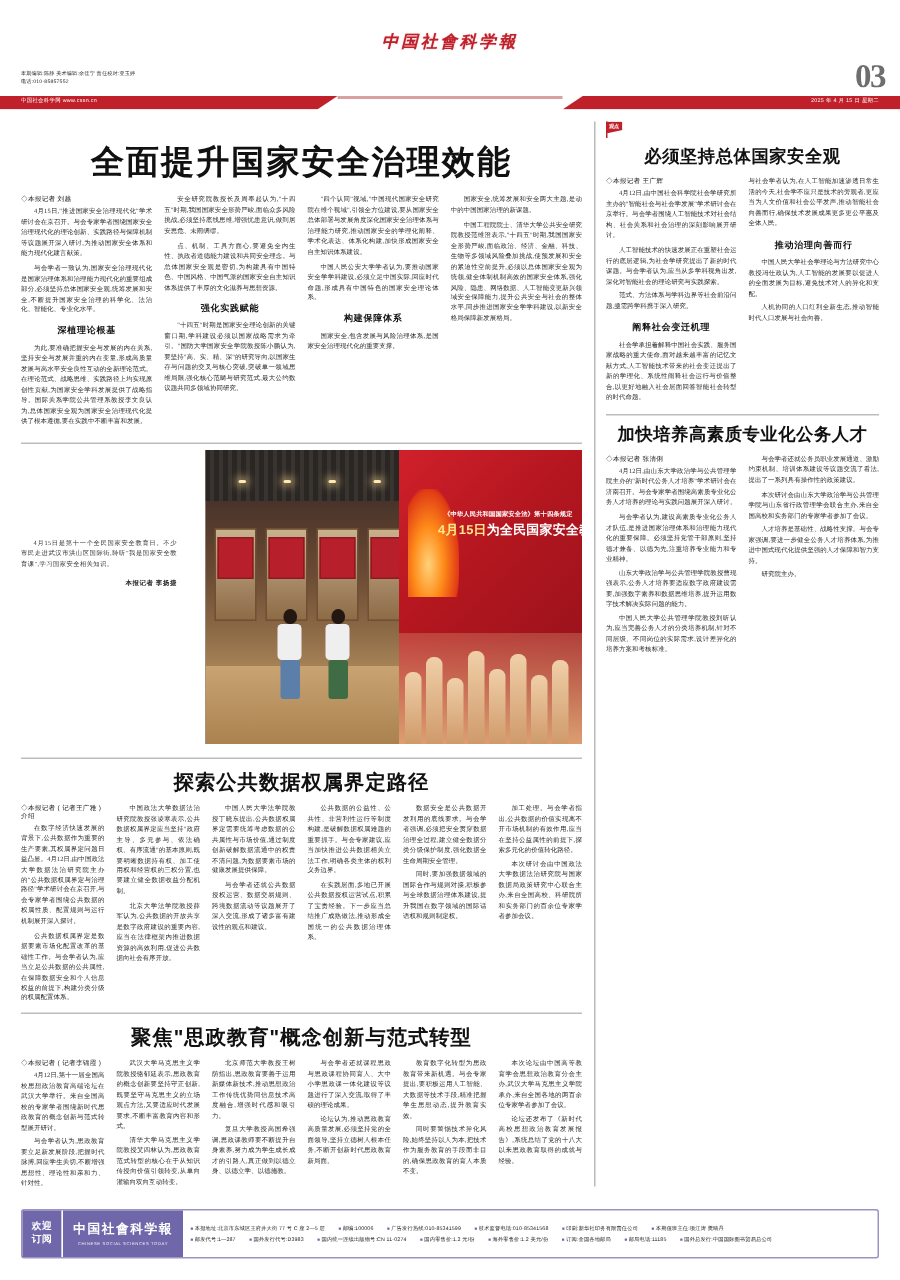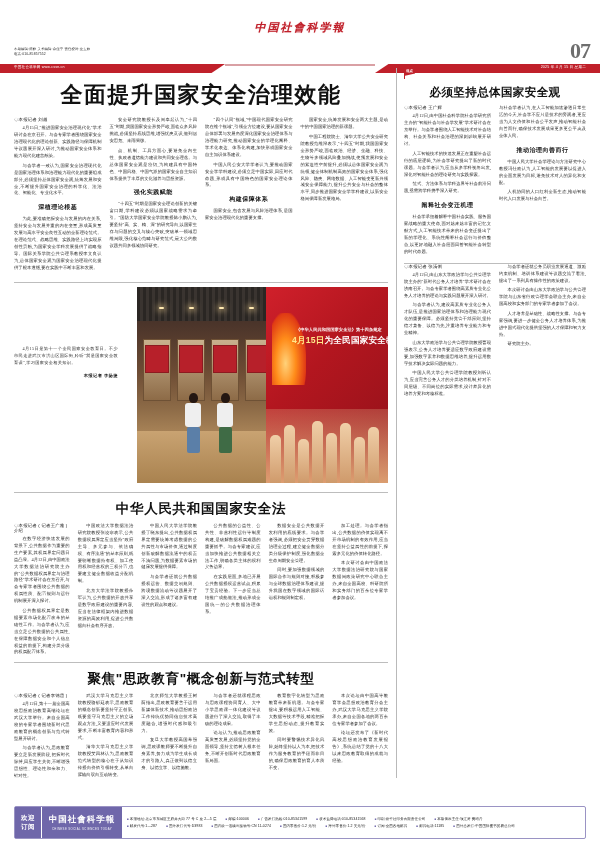--- a/index.html
+++ b/index.html
@@ -61,21 +61,21 @@
     position:absolute;left:14px;top:65px;
     font-size:3.6px;color:#fff;letter-spacing:.2px;
     font-family:"Liberation Sans",sans-serif;z-index:3;
   }
   .ribbon-date{
     position:absolute;right:14px;top:65px;
     font-size:3.6px;color:#fff;letter-spacing:.2px;
     font-family:"Liberation Sans",sans-serif;z-index:3;
   }
   
-  .body-area{position:absolute;left:0;top:68px;width:600px;height:710px;}
+  .body-area{position:absolute;left:0;top:81px;width:600px;height:710px;}
   .rule-v{
     position:absolute;top:0;width:0;border-left:.6px solid #b9b9b9;
   }
   .col-left{position:absolute;left:14px;top:0;width:374px;}
   .col-right{position:absolute;left:404px;top:0;width:182px;}
   
   .hl-main{
     text-align:center;font-weight:bold;color:#111;
     font-family:"Liberation Sans",sans-serif;
     font-size:22px;letter-spacing:1.4px;line-height:1.2;
@@ -215,21 +215,21 @@
   <div class="masthead">
     <div class="mast-left">
       <div>本期编辑:陈静   美术编辑:余佳宁   责任校对:亚玉婷</div>
       <div>电话:010-85857552</div>
     </div>
 
     <div class="mast-center">
       <div class="mast-brand">中国社會科学報</div>
     </div>
 
-    <div class="mast-pageno">07</div>
+    <div class="mast-pageno">03</div>
 
     <div class="ribbon">
       <div class="seg segL"></div>
       <div class="seg segM"></div>
       <div class="seg segR"></div>
     </div>
     <div class="ribbon-url">中国社会科学网 www.cssn.cn</div>
     <div class="ribbon-date">2025 年 4 月 15 日   星期二</div>
   </div>
 
@@ -321,21 +321,21 @@
 
         <div class="photo-caption">
           <div class="cap-txt">4月15日是第十一个全民国家安全教育日。不少市民走进武汉市洪山区国际街,聆听"我是国家安全教育课",学习国家安全相关知识。</div>
           <div class="cap-credit">本报记者   李扬捷</div>
         </div>
       </div>
 
       <div class="hr-gray" style="margin-top:9px;"></div>
 
       <div>
-        <div class="hl-sec">中华人民共和国国家安全法</div>
+        <div class="hl-sec">探索公共数据权属界定路径</div>
         <div class="cols">
           <div class="c">
             <div class="byline">◇本报记者   ( 记者王广雅 )   介绍</div>
             <p class="para">在数字经济快速发展的背景下,公共数据作为重要的生产要素,其权属界定问题日益凸显。4月12日,由中国政法大学数据法治研究院主办的"公共数据权属界定与治理路径"学术研讨会在京召开,与会专家学者围绕公共数据的权属性质、配置规则与运行机制展开深入探讨。</p>
             <p class="para">公共数据权属界定是数据要素市场化配置改革的基础性工作。与会学者认为,应当立足公共数据的公共属性,在保障数据安全和个人信息权益的前提下,构建分类分级的权属配置体系。</p>
           </div>
           <div class="c">
             <p class="para">中国政法大学数据法治研究院教授张凌寒表示,公共数据权属界定应当坚持"政府主导、多元参与、依法确权、有序流通"的基本原则,既要明晰数据持有权、加工使用权和经营权的三权分置,也要建立健全数据收益分配机制。</p>
             <p class="para">北京大学法学院教授薛军认为,公共数据的开放共享是数字政府建设的重要内容,应当在法律框架内推进数据资源的高效利用,促进公共数据向社会有序开放。</p>
           </div>
@@ -415,20 +415,21 @@
             <div class="subhead">推动治理向善而行</div>
             <p class="para">中国人民大学社会学理论与方法研究中心教授冯仕政认为,人工智能的发展要以促进人的全面发展为目标,避免技术对人的异化和支配。</p>
             <p class="para">人机协同的人口红利全新生态,推动智能时代人口发展与社会向善。</p>
           </div>
         </div>
       </div>
 
       <div class="hr-gray" style="margin-top:5px;"></div>
 
       <div>
+        <div class="hl-right">加快培养高素质专业化公务人才</div>
         <div class="cols">
           <div class="c">
             <div class="byline">◇本报记者   张清俐</div>
             <p class="para">4月12日,由山东大学政治学与公共管理学院主办的"新时代公务人才培养"学术研讨会在济南召开。与会专家学者围绕高素质专业化公务人才培养的理论与实践问题展开深入研讨。</p>
             <p class="para">与会学者认为,建设高素质专业化公务人才队伍,是推进国家治理体系和治理能力现代化的重要保障。必须坚持党管干部原则,坚持德才兼备、以德为先,注重培养专业能力和专业精神。</p>
             <p class="para">山东大学政治学与公共管理学院教授曹现强表示,公务人才培养要适应数字政府建设需要,加强数字素养和数据思维培养,提升运用数字技术解决实际问题的能力。</p>
             <p class="para">中国人民大学公共管理学院教授刘昕认为,应当完善公务人才的分类培养机制,针对不同层级、不同岗位的实际需求,设计差异化的培养方案和考核标准。</p>
           </div>
           <div class="c">
             <p class="para">与会学者还就公务员职业发展通道、激励约束机制、培训体系建设等议题交流了看法,提出了一系列具有操作性的政策建议。</p>

